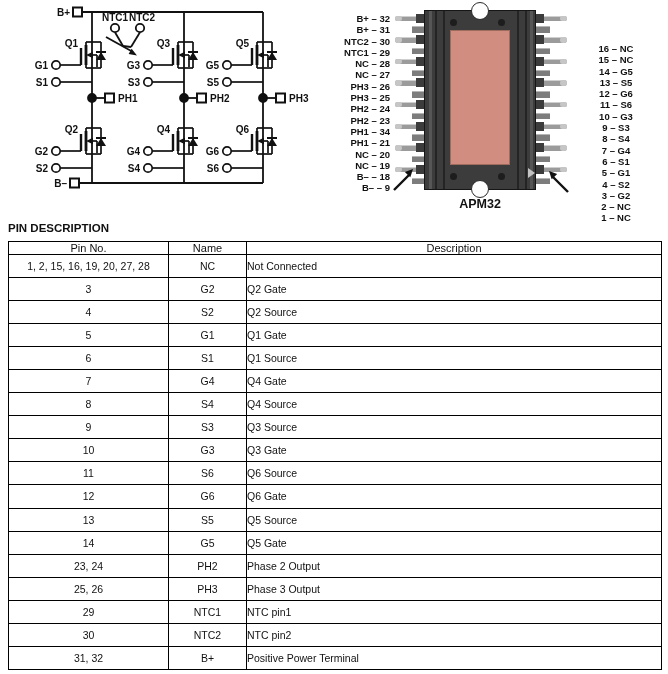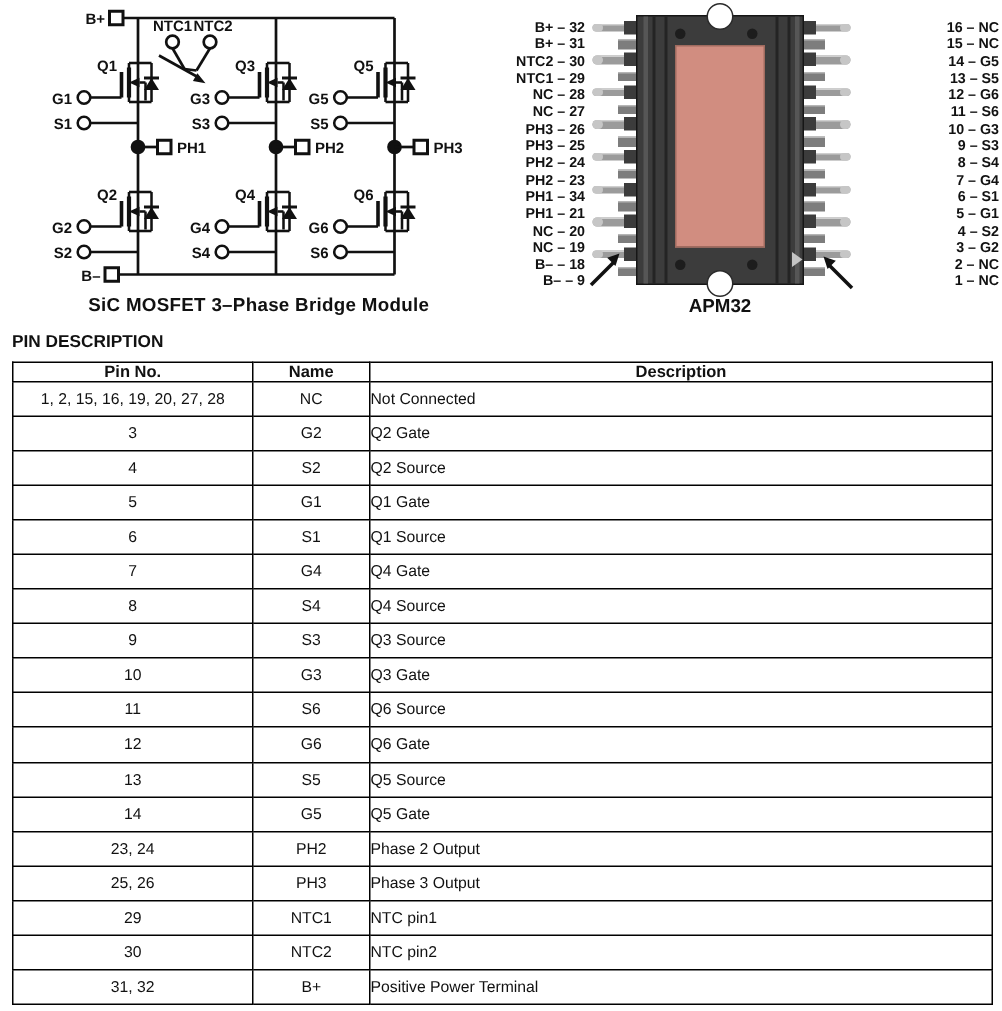--- a/index.html
+++ b/index.html
@@ -9,21 +9,21 @@
   
   .schematic{position:absolute;left:0;top:0;}
   .schematic text{font:bold 10px "Liberation Sans",sans-serif;fill:#111;}
   .sch-caption{position:absolute;left:0;top:196px;width:345px;text-align:center;
                font-weight:bold;font-size:12.5px;letter-spacing:.2px;}
 
   
   .package{position:absolute;left:334px;top:0;width:334px;height:218px;}
   .pkg-col{position:absolute;top:13px;font-weight:bold;font-size:9.5px;line-height:11.3px;white-space:pre;}
   .pkg-col.left{left:0;width:56px;text-align:right;}
-  .pkg-col.right{left:232px;width:100px;text-align:right;}
+  .pkg-col.right{left:232px;width:100px;text-align:center;margin-top:30px;}
   .pkg-body{position:absolute;left:90px;top:10px;width:112px;height:180px;
             background:#3c3c3c;border:1px solid #161616;box-sizing:border-box;z-index:3;}
   .ridge{position:absolute;top:0;bottom:0;width:2px;background:#242424;}
   .ridge-hi{position:absolute;top:0;bottom:0;width:3px;background:#565656;}
   .substrate{position:absolute;left:25px;top:19px;width:60px;height:135px;
              background:#d18d80;border:1px solid #a06b5f;box-sizing:border-box;}
   .hole{position:absolute;width:7px;height:7px;border-radius:50%;background:#1d1d1d;}
   .notch{position:absolute;left:46px;width:18px;height:18px;border-radius:50%;
          background:#fff;border:1px solid #2a2a2a;box-sizing:border-box;}
   .pin{position:absolute;background:#9b9b9b;z-index:1;}
@@ -44,21 +44,21 @@
                border-bottom:5px solid transparent;}
   .pkg-caption{position:absolute;left:90px;top:197px;width:112px;text-align:center;
                font-weight:bold;font-size:12.5px;}
   .ann-arrow{position:absolute;z-index:4;}
 
   
   .table-heading{position:absolute;left:8px;top:222px;font-weight:bold;font-size:11.5px;}
   table.pins{position:absolute;left:8px;top:241px;width:653px;height:429px;
              border-collapse:collapse;table-layout:fixed;}
   table.pins th,table.pins td{border:1.6px solid #000;padding:0;overflow:hidden;}
-  table.pins th{font-weight:bold;font-size:11px;text-align:center;}
+  table.pins th{font-weight:normal;font-size:11px;text-align:center;}
   table.pins td{font-size:10.5px;}
   td.c0,td.c1{text-align:center;}
   td.c2{text-align:left;padding-left:8px;}
 </style>
 </head>
 <body>
 
 <div class="page">
 
   <svg class="schematic" width="345" height="218" viewBox="0 0 345 218">
@@ -145,21 +145,20 @@
     <text x="219" y="69" text-anchor="end">G5</text>
     <text x="219" y="86" text-anchor="end">S5</text>
     <text x="219" y="155" text-anchor="end">G6</text>
     <text x="219" y="172" text-anchor="end">S6</text>
 
     <text x="118" y="102">PH1</text>
     <text x="210" y="102">PH2</text>
     <text x="289" y="102">PH3</text>
   </svg>
 
-  <div class="sch-caption">SiC MOSFET 3–Phase Bridge Module</div>
 
   <div class="package">
     <div class="pkg-col left"><div>B+ – 32</div><div>B+ – 31</div><div>NTC2 – 30</div><div>NTC1 – 29</div><div>NC – 28</div><div>NC – 27</div><div>PH3 – 26</div><div>PH3 – 25</div><div>PH2 – 24</div><div>PH2 – 23</div><div>PH1 – 34</div><div>PH1 – 21</div><div>NC – 20</div><div>NC – 19</div><div>B– – 18</div><div>B– – 9</div></div>
     <div class="pkg-col right"><div>16 – NC</div><div>15 – NC</div><div>14 – G5</div><div>13 – S5</div><div>12 – G6</div><div>11 – S6</div><div>10 – G3</div><div>9 – S3</div><div>8 – S4</div><div>7 – G4</div><div>6 – S1</div><div>5 – G1</div><div>4 – S2</div><div>3 – G2</div><div>2 – NC</div><div>1 – NC</div></div>
 
     <div class="pkg-body">
       <div class="ridge-hi" style="left:4px"></div>
       <div class="ridge" style="left:10px"></div>
       <div class="ridge" style="left:18px"></div>
       <div class="ridge" style="left:92px"></div>

